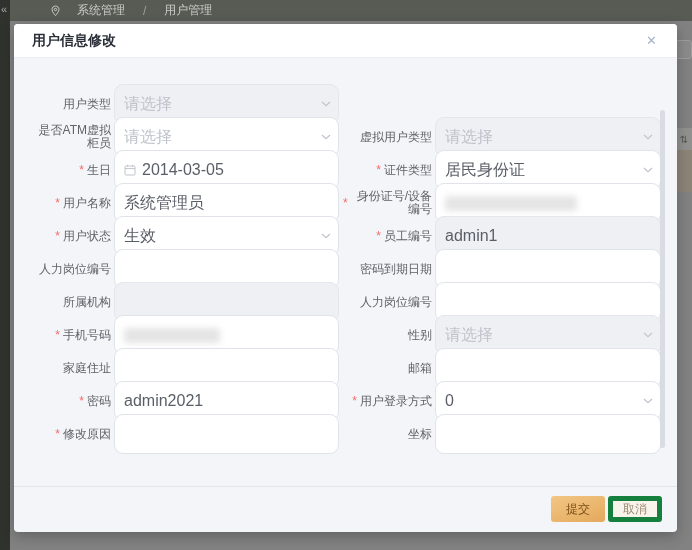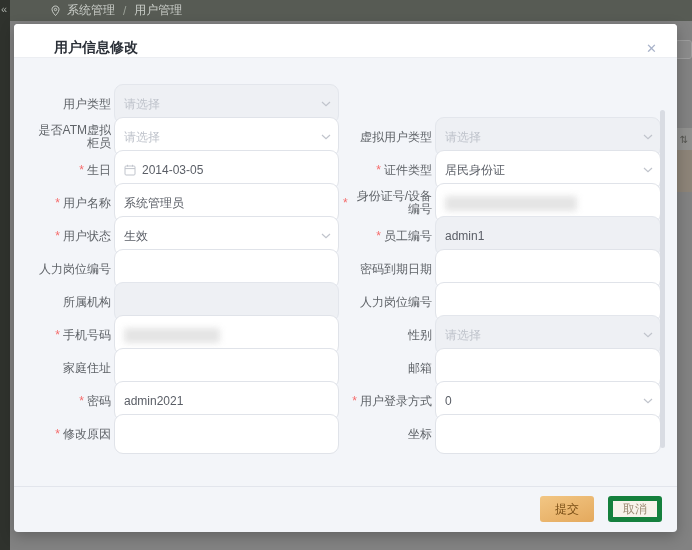--- a/index.html
+++ b/index.html
@@ -3,58 +3,58 @@
 <meta charset="utf-8">
 <style>
   * { margin:0; padding:0; box-sizing:border-box; }
   html,body { width:692px; height:550px; overflow:hidden; }
   body { font-family:"Liberation Sans","DejaVu Sans",sans-serif; background:#828282; position:relative; }
 
   
   .topbar { position:absolute; top:0; left:0; width:692px; height:21px; background:#575b54; display:flex; align-items:center; z-index:1; }
   .side-strip { position:absolute; top:0; left:0; width:10px; height:550px; background:#2f322d; z-index:2; }
   .collapse-glyph { position:absolute; top:3px; left:1px; color:#a8aca6; font-size:11px; z-index:3; }
-  .breadcrumb { display:flex; align-items:center; gap:6px; margin-left:50px; font-size:12px; color:#c9cdc8; }
+  .breadcrumb { display:flex; align-items:center; gap:16px; margin-left:50px; font-size:12px; color:#c9cdc8; }
   .breadcrumb .sep { color:#9aa097; margin:0 2px; }
   .pin-icon { display:inline-flex; }
   .bg-hint-band { position:absolute; left:677px; top:128px; width:15px; height:22px; background:#91918f; }
   .bg-table-header-frag { position:absolute; left:663px; top:133px; width:29px; height:14px; color:#54544f; font-size:10px; letter-spacing:2px; z-index:0; }
   .bg-tan-row { position:absolute; left:677px; top:150px; width:15px; height:42px; background:#8d8478; }
   .bg-input-outline { position:absolute; left:675px; top:40px; width:17px; height:19px; border:1px solid #9d9d9d; border-radius:3px; background:#8b8b8b; }
 
   
   .modal { position:absolute; left:14px; top:24px; width:663px; height:508px; background:#f3f5f9; border-radius:4px; z-index:5; box-shadow:0 4px 14px rgba(0,0,0,.25); }
-  .modal-header { height:34px; background:#ffffff; border-bottom:1px solid #eceef2; border-radius:4px 4px 0 0; display:flex; align-items:flex-end; padding:0 16px 0 40px; }
+  .modal-header { height:34px; background:#ffffff; border-bottom:1px solid #eceef2; border-radius:4px 4px 0 0; display:flex; align-items:center; padding:0 16px 0 18px; }
   .modal-title { font-size:14px; font-weight:bold; color:#2b3038; }
   .modal-close { margin-left:auto; color:#a8b2c9; font-size:13px; cursor:pointer; line-height:1; padding:2px 4px; }
   .modal-body { height:428px; padding:33px 16px 0 16px; position:relative; overflow:hidden; }
   .scrollbar-thumb { position:absolute; right:12px; top:52px; width:5px; height:338px; background:#d9dce3; border-radius:3px; z-index:6; }
 
   .columns { display:flex;align-items:flex-end; }
   .col-left { width:309px; margin-right:4px; }
   .col-right { flex:1; }
 
   .form-row { display:flex; align-items:center; height:26px; margin-bottom:7px; }
   .form-label { display:flex; justify-content:flex-end; align-items:center; font-size:12px; color:#5f6368; line-height:13px; text-align:right; flex-shrink:0; }
   .col-left .form-label { width:81px; margin-right:3px; }
   .col-right .form-label { width:89px; margin-right:3px; }
   .req { color:#f56c6c; margin-right:3px; font-size:12px; }
 
-  .control { position:relative; height:40px; background:#ffffff; border:1px solid #e0e3e9; border-radius:9px; display:flex; align-items:center; padding:0 22px 0 9px; font-size:12px; color:#5a5e66; overflow:hidden; }
+  .control { position:relative; height:40px; background:#ffffff; border:1px solid #e0e3e9; border-radius:9px; display:flex; align-items:center; padding:0 22px 0 9px; font-size:16px; color:#5a5e66; overflow:hidden; }
   .col-left .control { width:225px; }
   .col-right .control { width:226px; }
   .control.disabled { background:#eef0f4; border-color:#e3e6ec; }
   .control .val { white-space:nowrap; }
   .control .val.placeholder { color:#bfc3cb; }
   .chevron { position:absolute; right:7px; top:50%; transform:translateY(-50%); display:flex; }
   .cal-icon { display:inline-flex; margin-right:6px; }
   .masked-blob { height:15px; width:96px; background:#e2e2e2; border-radius:2px; filter:blur(3px); opacity:.9; }
   [data-name="field-id-number"] .masked-blob { width:132px; }
 
-  .modal-footer { height:45px; border-top:1px solid #e2e5ec; display:flex; align-items:center; justify-content:flex-end; padding:0 15px; gap:14px; background:#f3f5f9; border-radius:0 0 4px 4px; }
+  .modal-footer { height:45px; border-top:1px solid #e2e5ec; display:flex; align-items:center; justify-content:flex-end; padding:0 15px; gap:3px; background:#f3f5f9; border-radius:0 0 4px 4px; }
   .btn { width:54px; height:26px; border-radius:3px; font-size:12px; font-family:inherit; cursor:pointer; display:flex; align-items:center; justify-content:center; }
   .btn-submit { background:linear-gradient(160deg,#f2c684,#e4a95d); border:none; color:#7a4f16; }
   .btn-cancel { background:#f8f3eb; border:5px solid #15803d; color:#9b8a72; }
 </style>
 </head>
 <body>
 
 <div class="topbar" data-name="top-nav-bar">
   <div class="breadcrumb" data-name="breadcrumb">
     <span class="pin-icon" data-name="location-pin-icon">

